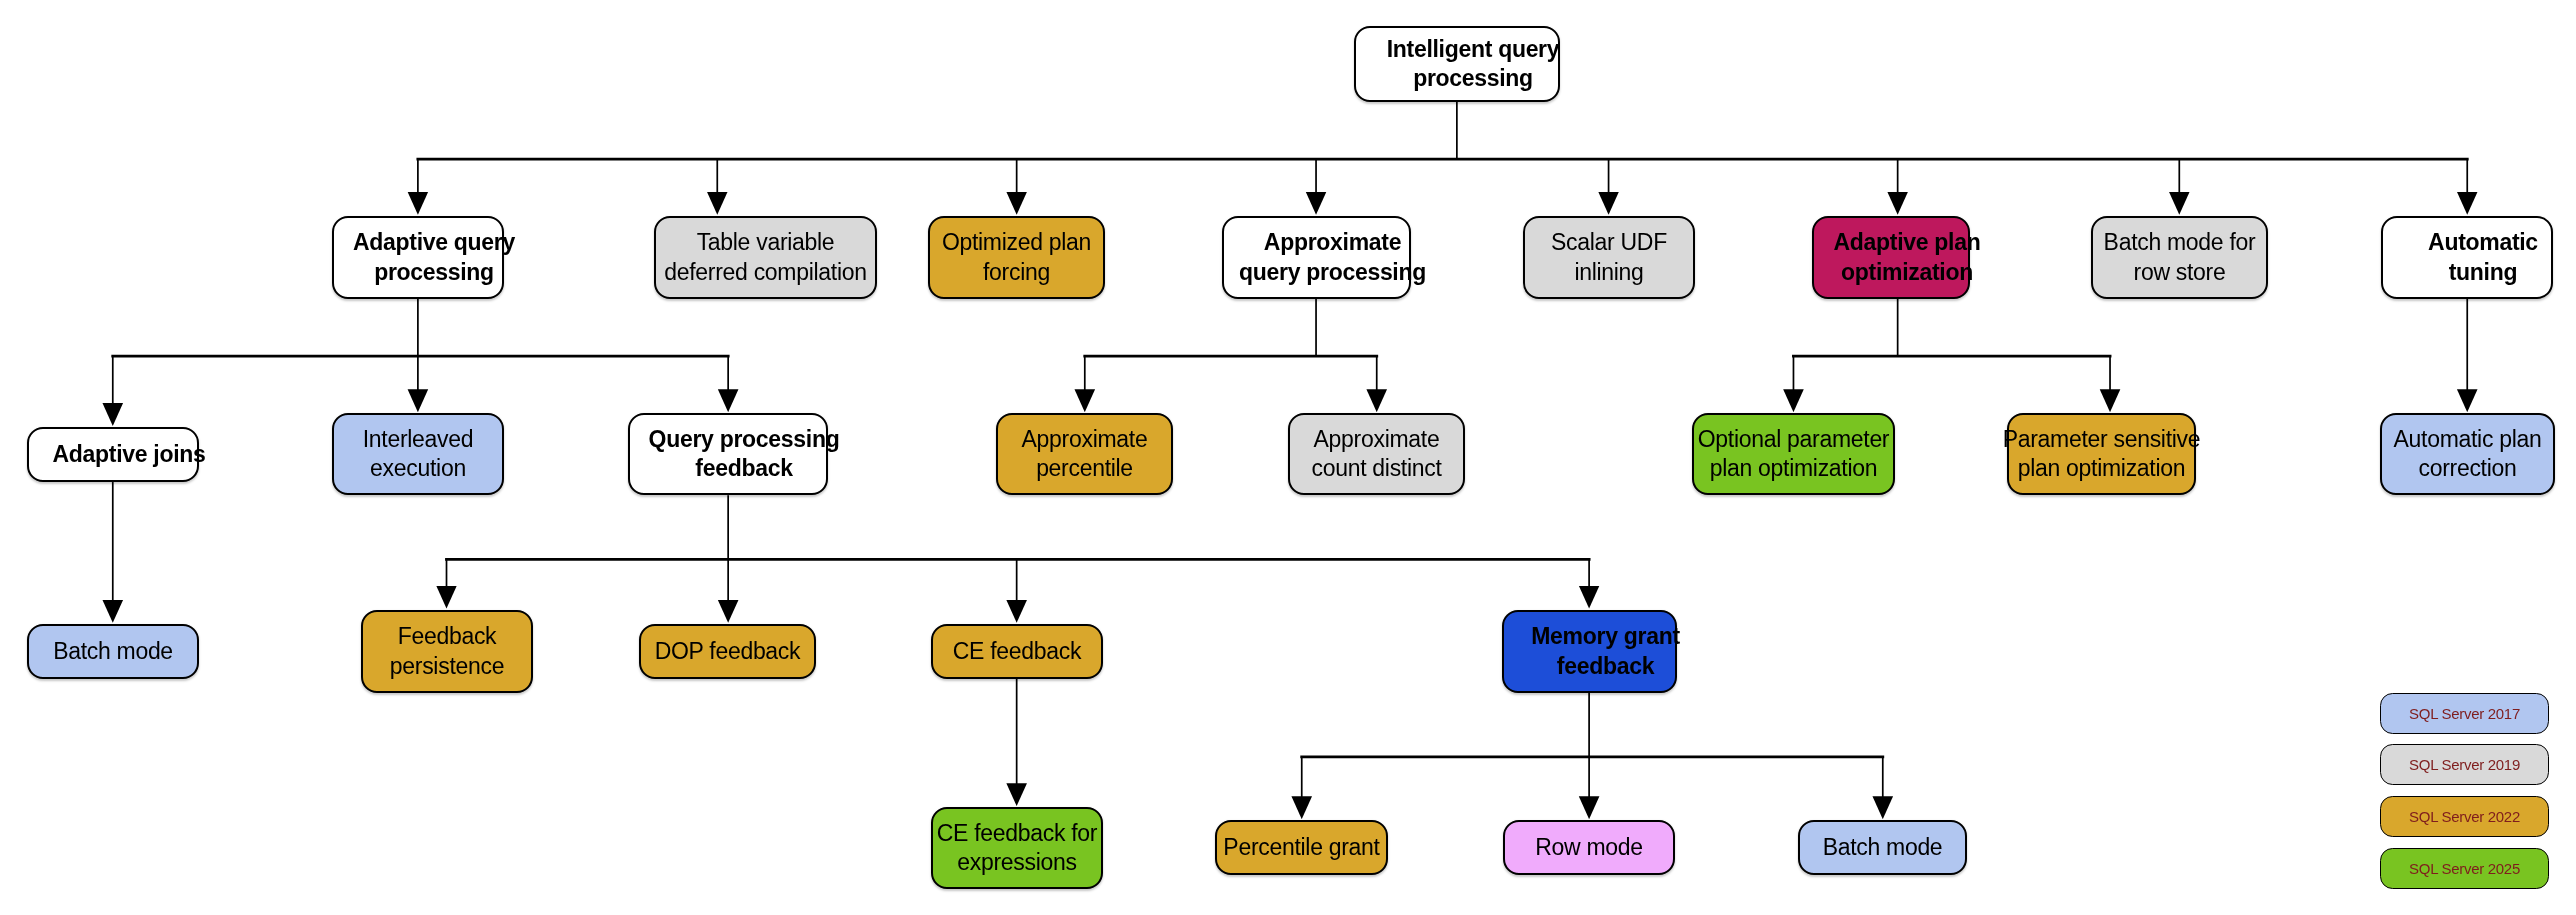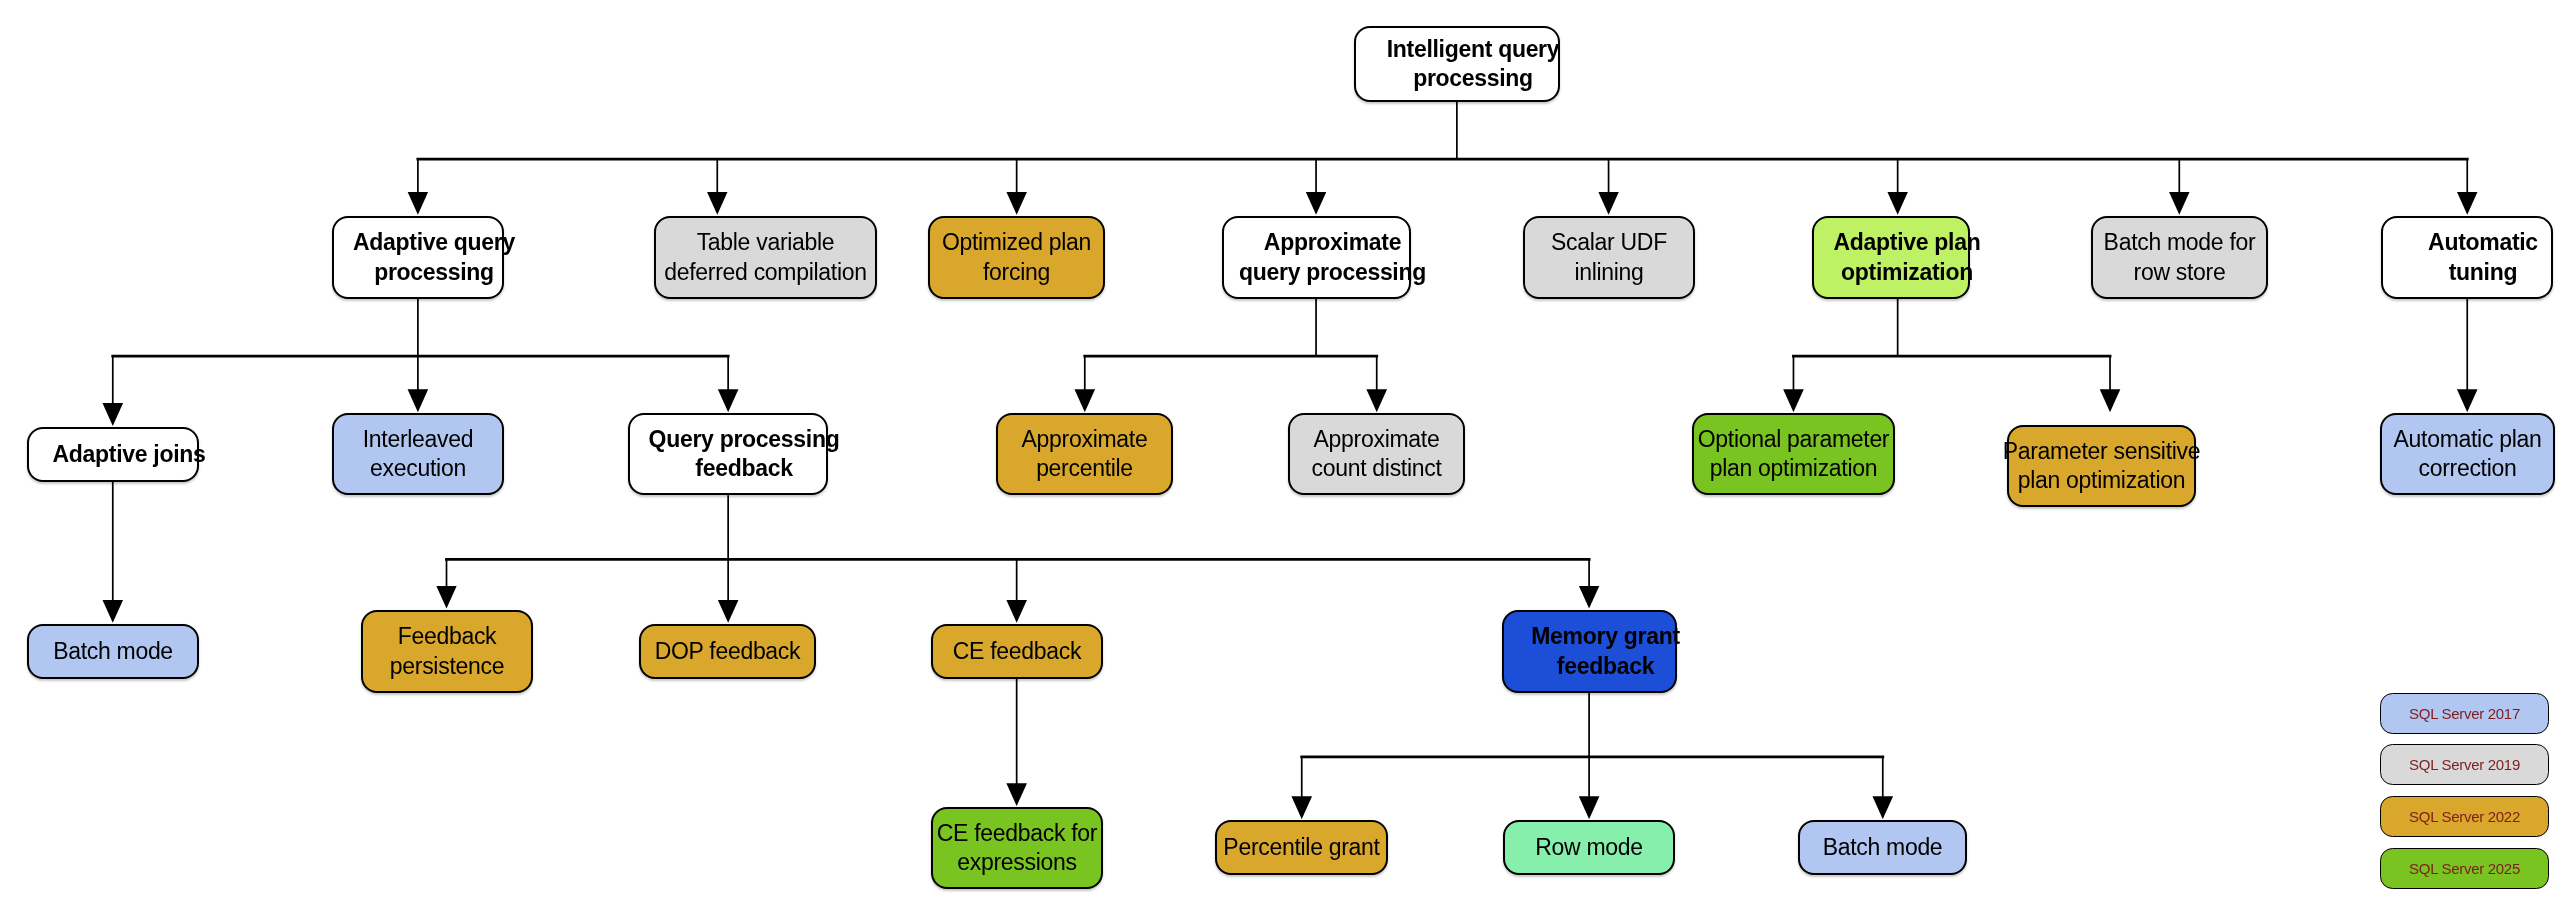--- a/index.html
+++ b/index.html
@@ -102,52 +102,52 @@
       <div class="node bold" style="left: 332px; top: 216px; width: 172px; height: 83px; background: rgb(255, 255, 255);">Adaptive query
 processing</div>
       <div class="node" style="left: 606px; top: 216px; width: 223px; height: 83px; background: rgb(217, 217, 217); margin-left: 48px;">Table variable
 deferred compilation</div>
       <div class="node" style="left: 928px; top: 216px; width: 177px; height: 83px; background: rgb(217, 167, 44);">Optimized plan
 forcing</div>
       <div class="node bold" style="left: 1222px; top: 216px; width: 189px; height: 83px; background: rgb(255, 255, 255);">Approximate
 query processing</div>
       <div class="node" style="left: 1523px; top: 216px; width: 172px; height: 83px; background: rgb(217, 217, 217);">Scalar UDF
 inlining</div>
-      <div class="node bold" style="left: 1812px; top: 216px; width: 158px; height: 83px; background: #bef264;">Adaptive plan
+      <div class="node bold" style="left: 1812px; top: 216px; width: 158px; height: 83px; background: #be185d;">Adaptive plan
 optimization</div>
       <div class="node" style="left: 2091px; top: 216px; width: 177px; height: 83px; background: rgb(217, 217, 217);">Batch mode for
 row store</div>
       <div class="node bold" style="left: 2381px; top: 216px; width: 172px; height: 83px; background: rgb(255, 255, 255);">Automatic
 tuning</div>
       <div class="node bold" style="left: 27px; top: 427px; width: 172px; height: 55px; background: rgb(255, 255, 255);">Adaptive joins</div>
       <div class="node" style="left: 332px; top: 413px; width: 172px; height: 82px; background: rgb(177, 198, 240);">Interleaved
 execution</div>
       <div class="node bold" style="left: 628px; top: 413px; width: 200px; height: 82px; background: rgb(255, 255, 255);">Query processing
 feedback</div>
       <div class="node" style="left: 996px; top: 413px; width: 177px; height: 82px; background: rgb(217, 167, 44);">Approximate
 percentile</div>
       <div class="node" style="left: 1288px; top: 413px; width: 177px; height: 82px; background: rgb(217, 217, 217);">Approximate
 count distinct</div>
       <div class="node" style="left: 1692px; top: 413px; width: 203px; height: 82px; background: rgb(121, 196, 33);">Optional parameter
 plan optimization</div>
-      <div class="node" style="left: 2007px; top: 413px; width: 189px; height: 82px; background: rgb(217, 167, 44); margin-top: 12px;">Parameter sensitive
+      <div class="node" style="left: 2007px; top: 413px; width: 189px; height: 82px; background: rgb(217, 167, 44);">Parameter sensitive
 plan optimization</div>
       <div class="node" style="left: 2380px; top: 413px; width: 175px; height: 82px; background: rgb(177, 198, 240);">Automatic plan
 correction</div>
       <div class="node" style="left: 27px; top: 624px; width: 172px; height: 55px; background: rgb(177, 198, 240);">Batch mode</div>
       <div class="node" style="left: 361px; top: 610px; width: 172px; height: 83px; background: rgb(217, 167, 44);">Feedback
 persistence</div>
       <div class="node" style="left: 639px; top: 624px; width: 177px; height: 55px; background: rgb(217, 167, 44);">DOP feedback</div>
       <div class="node" style="left: 931px; top: 624px; width: 172px; height: 55px; background: rgb(217, 167, 44);">CE feedback</div>
       <div class="node bold" style="left: 1502px; top: 610px; width: 175px; height: 83px; background: #1d4ed8;">Memory grant
 feedback</div>
       <div class="node" style="left: 931px; top: 807px; width: 172px; height: 82px; background: rgb(121, 196, 33);">CE feedback for
 expressions</div>
       <div class="node" style="left: 1215px; top: 820px; width: 173px; height: 55px; background: rgb(217, 167, 44);">Percentile grant</div>
-      <div class="node" style="left: 1503px; top: 820px; width: 172px; height: 55px; background: #86efac;">Row mode</div>
+      <div class="node" style="left: 1503px; top: 820px; width: 172px; height: 55px; background: #f0abfc;">Row mode</div>
       <div class="node" style="left: 1798px; top: 820px; width: 169px; height: 55px; background: rgb(177, 198, 240);">Batch mode</div>
     </div>
   <div class="legend" id="legend">
       <div class="legend-pill" style="left: 2380px; top: 693px; width: 169px; height: 41px; background: rgb(177, 198, 240);">SQL Server 2017</div>
       <div class="legend-pill" style="left: 2380px; top: 744px; width: 169px; height: 41px; background: rgb(217, 217, 217);">SQL Server 2019</div>
       <div class="legend-pill" style="left: 2380px; top: 796px; width: 169px; height: 41px; background: rgb(217, 167, 44);">SQL Server 2022</div>
       <div class="legend-pill" style="left: 2380px; top: 848px; width: 169px; height: 41px; background: rgb(121, 196, 33);">SQL Server 2025</div>
     </div>
 </div>
 

